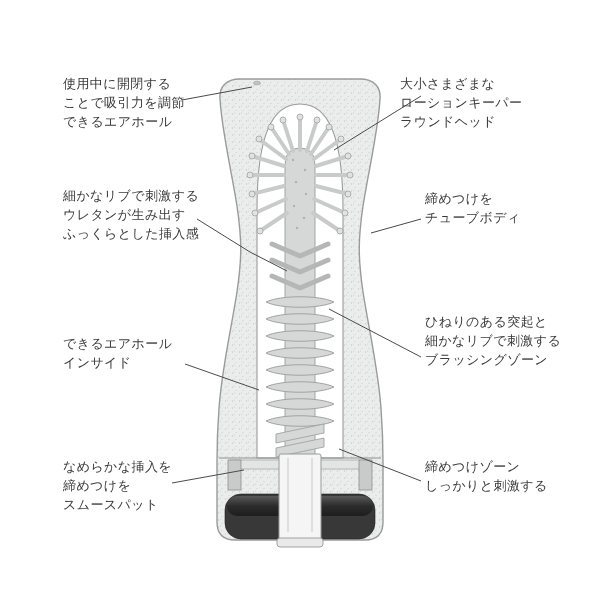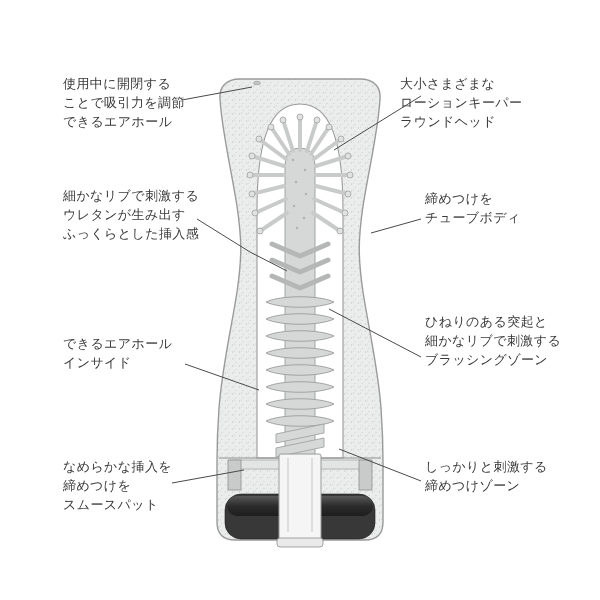--- a/index.html
+++ b/index.html
@@ -194,17 +194,17 @@
     <div>ブラッシングゾーン</div>
   </div>
 
   <div class="label" style="left:63px; top:457px">
     <div>なめらかな挿入を</div>
     <div>締めつけを</div>
     <div>スムースパット</div>
   </div>
 
   <div class="label" style="left:425px; top:457px">
+    <div>締めつけゾーン</div>
     <div>しっかりと刺激する</div>
-    <div>締めつけゾーン</div>
   </div>
 
 </div>
 
 </body></html>

